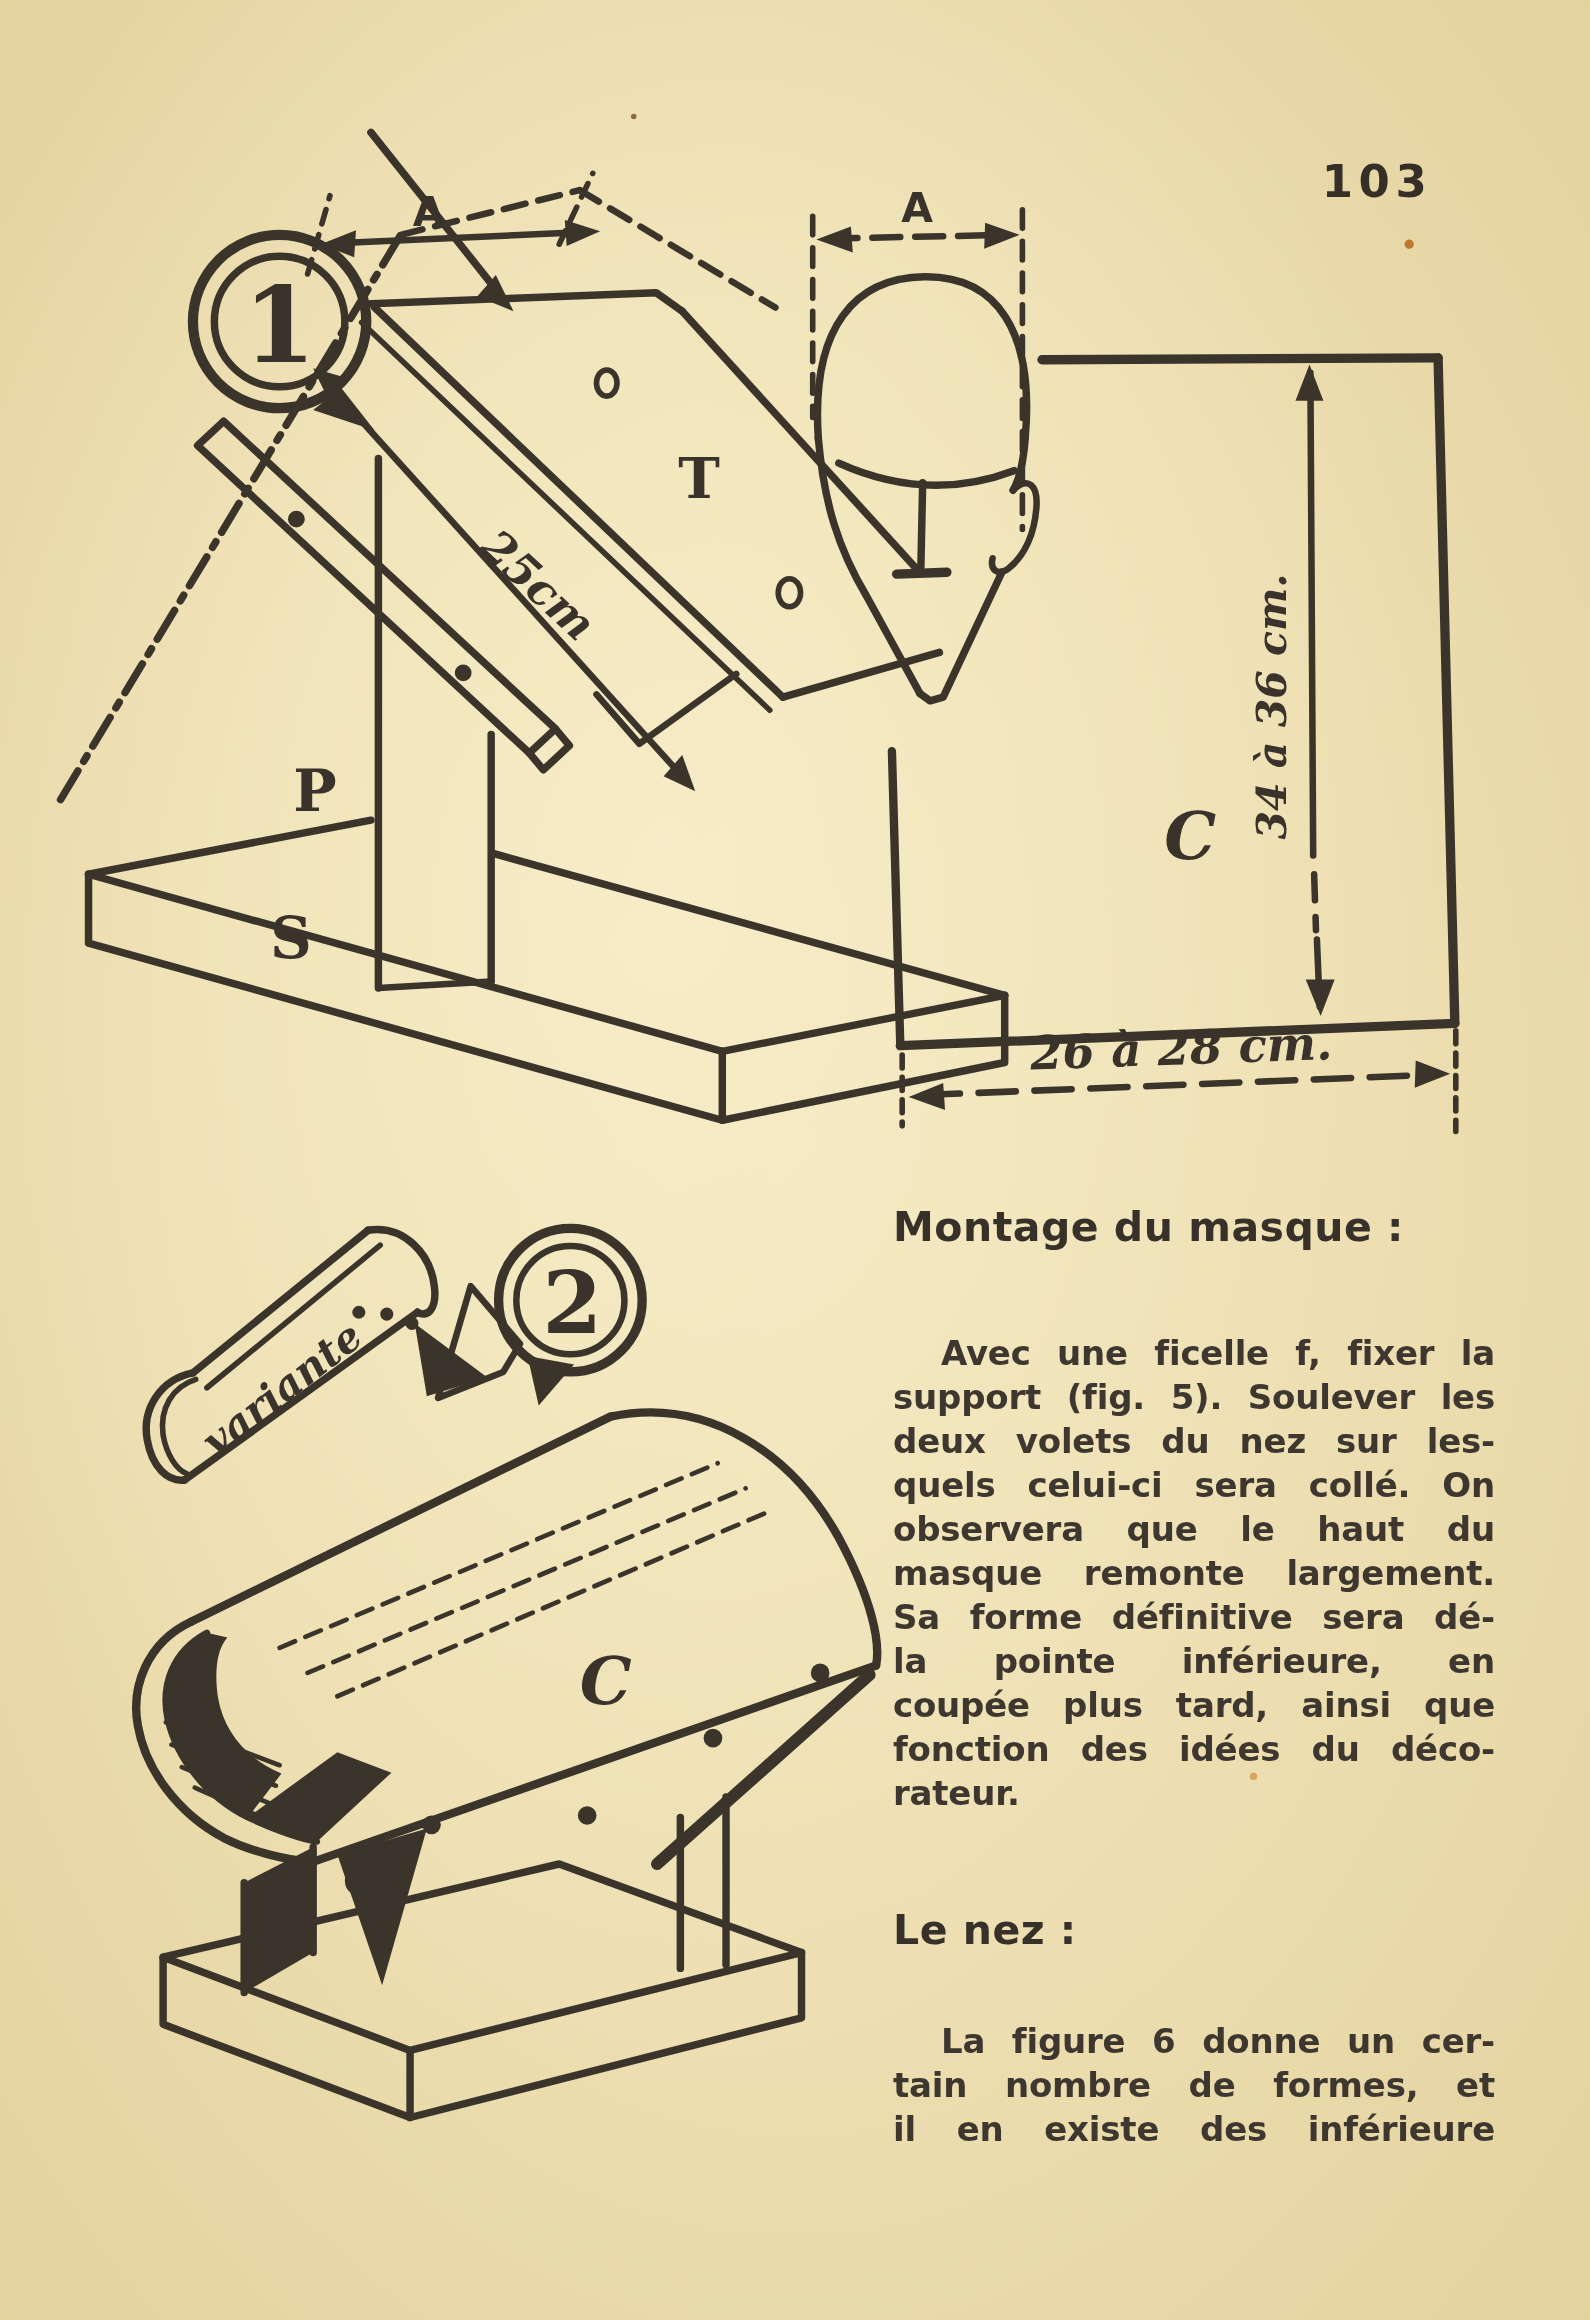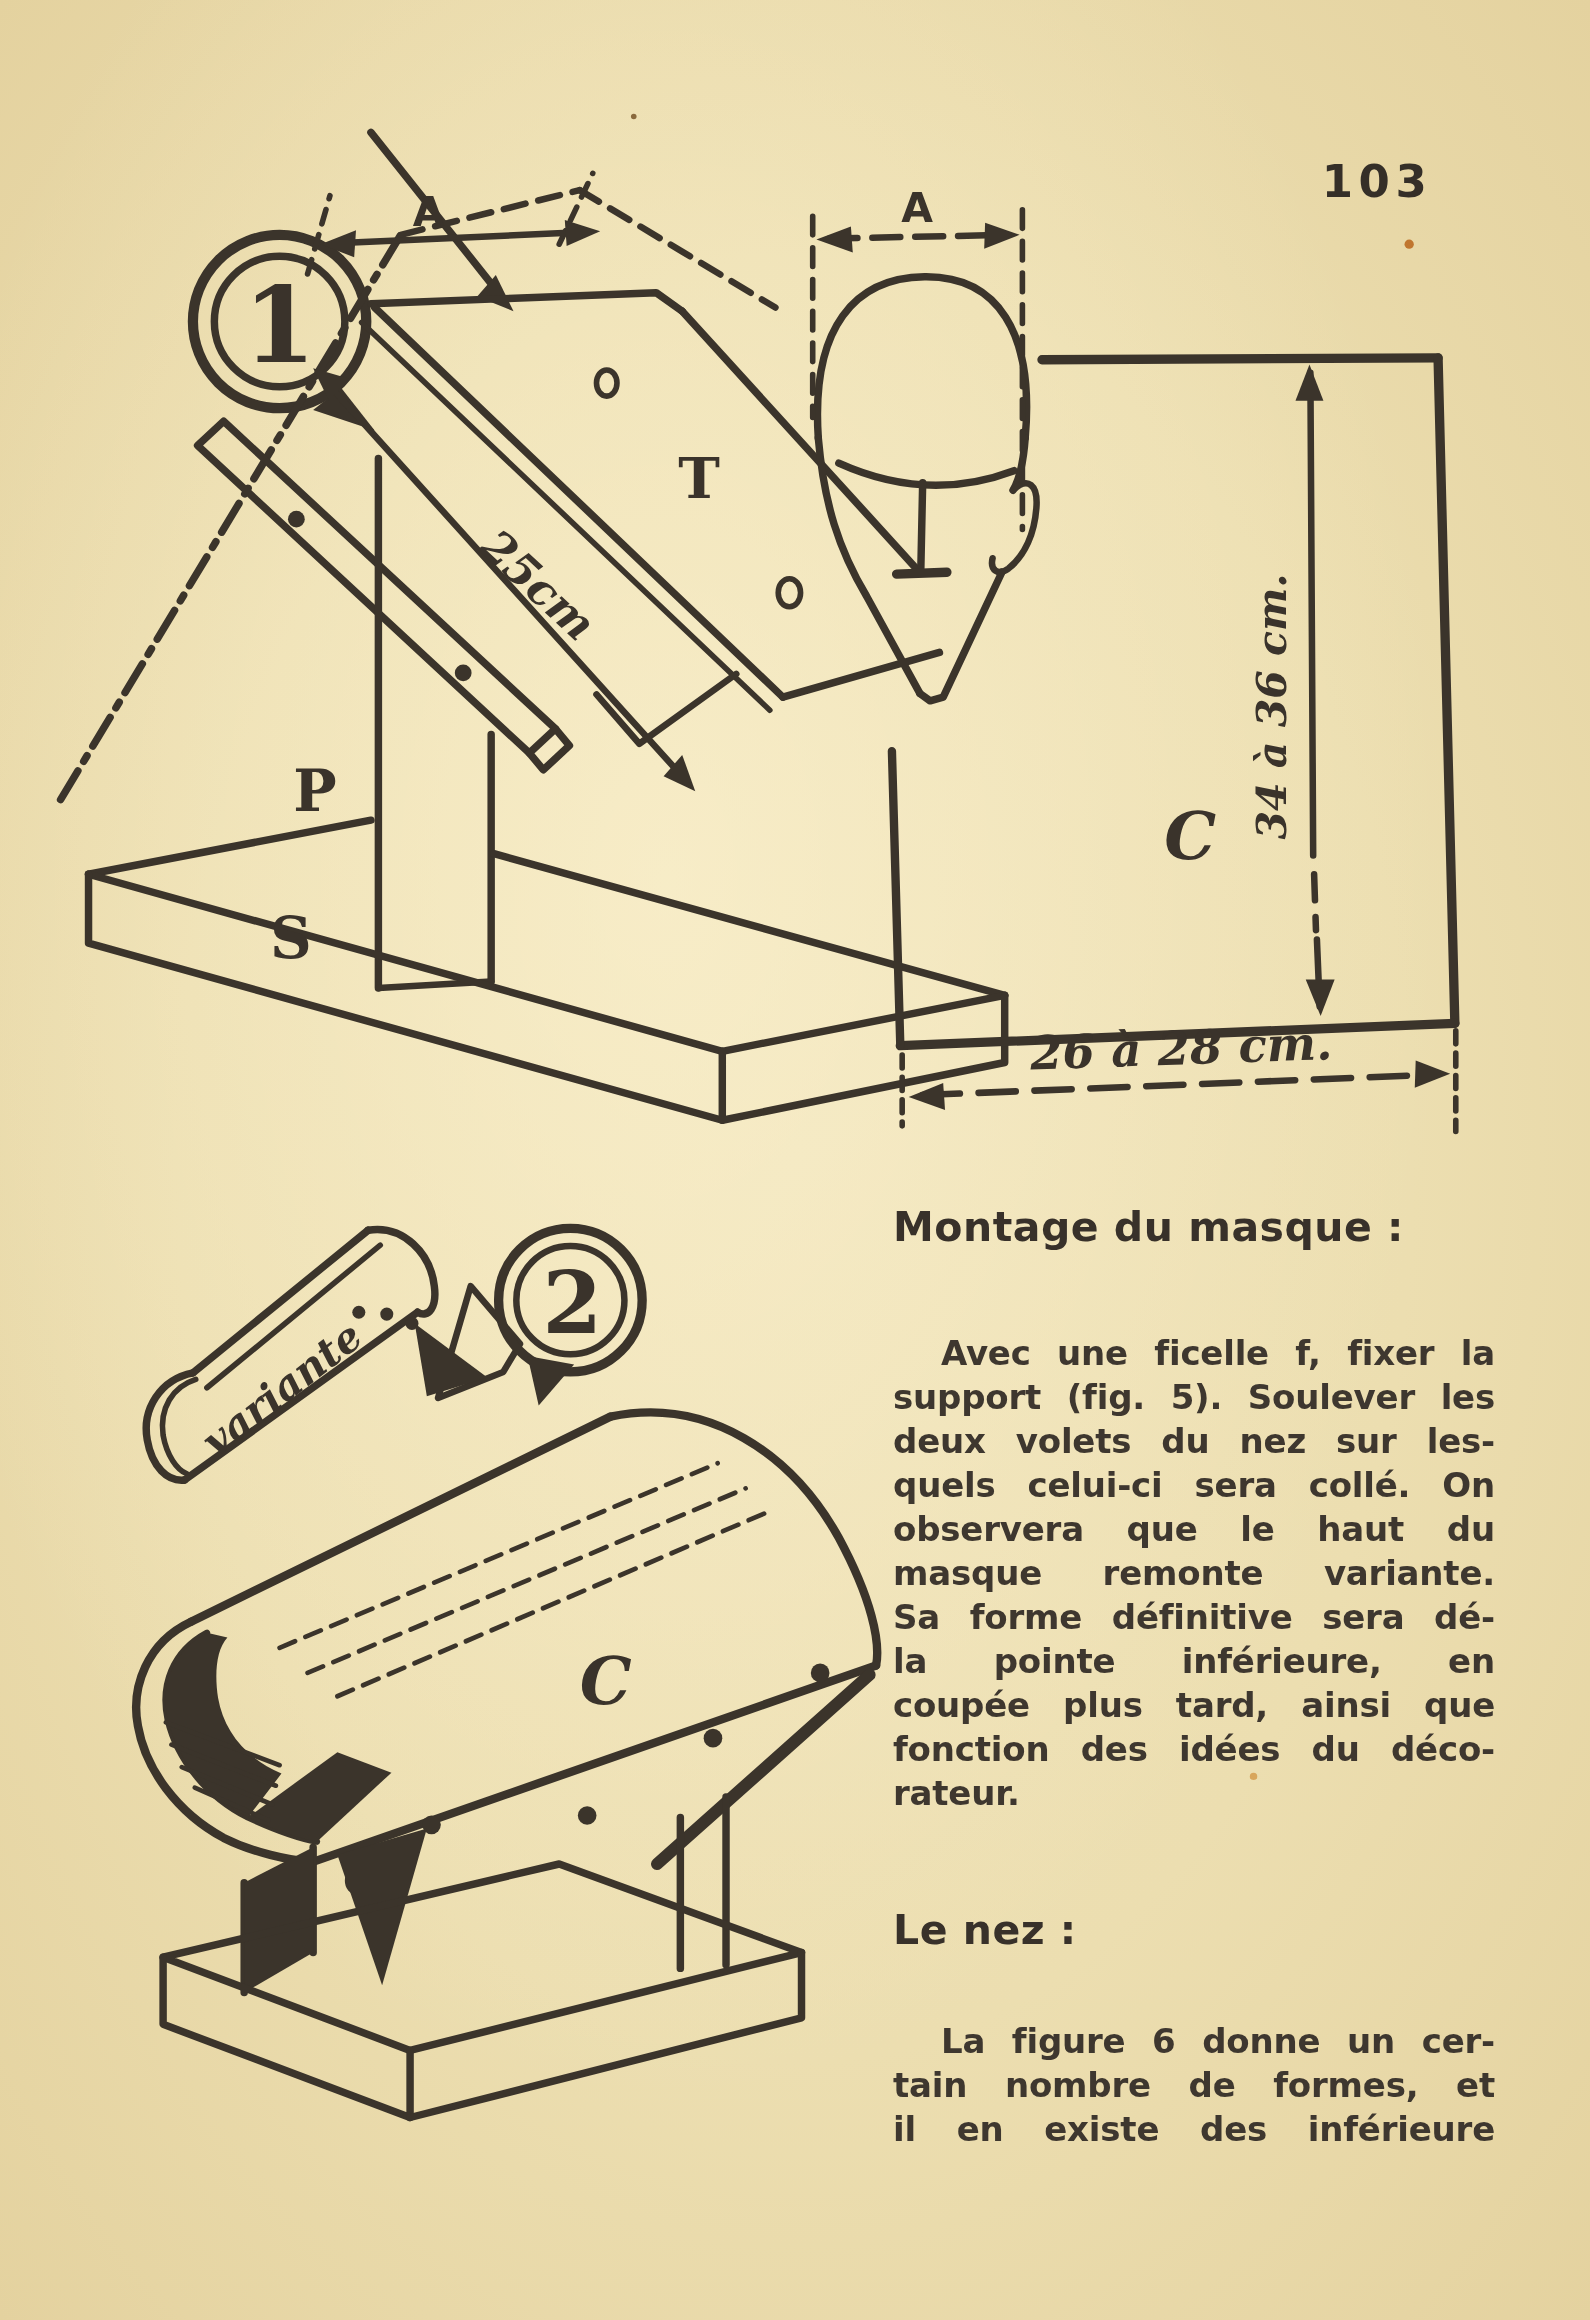--- a/index.html
+++ b/index.html
@@ -229,21 +229,21 @@
   </svg>
 
   <div class="textcol-h" style="top:1204px">Montage du masque :</div>
 
   <div class="para" style="top:1292px">
     <div class="ln ind">Avec une ficelle f, fixer la</div>
     <div class="ln">support (fig. 5). Soulever les</div>
     <div class="ln">deux volets du nez sur les-</div>
     <div class="ln">quels celui-ci sera collé. On</div>
     <div class="ln">observera que le haut du</div>
-    <div class="ln">masque remonte variante.</div>
+    <div class="ln">masque remonte largement.</div>
     <div class="ln">Sa forme définitive sera dé-</div>
     <div class="ln">la pointe inférieure, en</div>
     <div class="ln">coupée plus tard, ainsi que</div>
     <div class="ln">fonction des idées du déco-</div>
     <div class="ln short">rateur.</div>
   </div>
 
   <div class="textcol-h" style="top:1907px">Le nez :</div>
 
   <div class="para" style="top:1980px">

